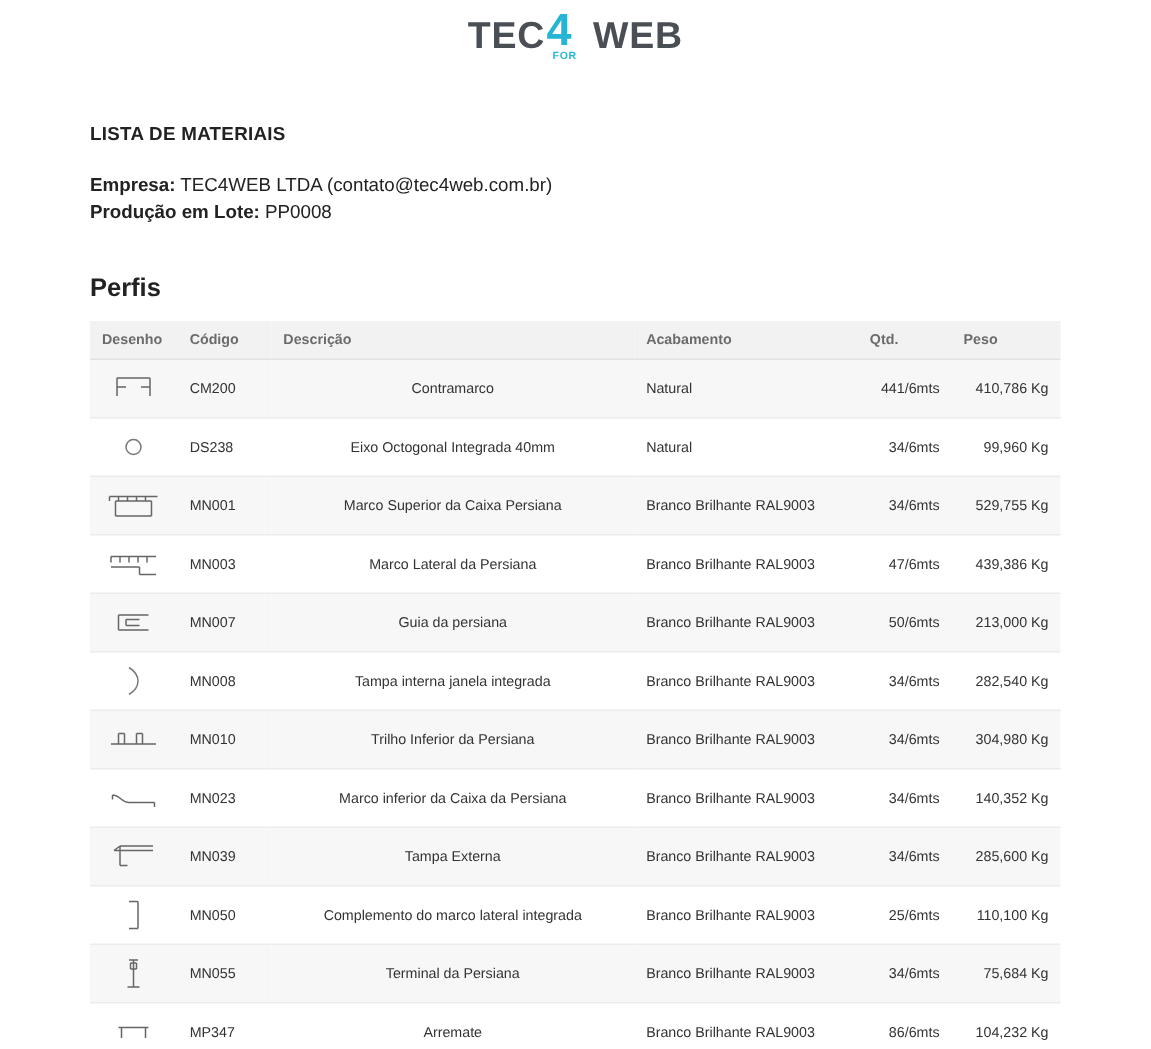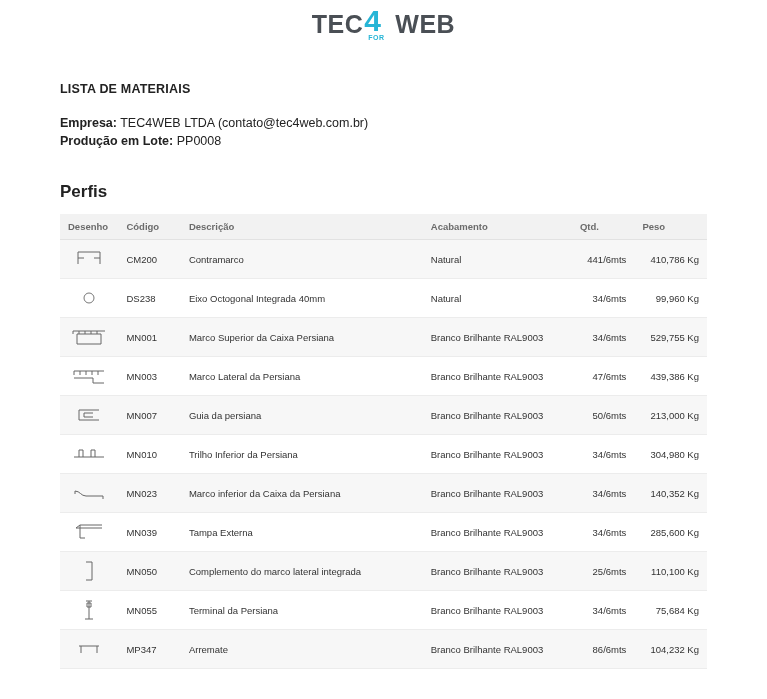--- a/index.html
+++ b/index.html
@@ -111,21 +111,21 @@
     border-bottom: 1px solid #ececec;
     font-size: 9.5px;
     color: #333;
   }
   table.materials tbody tr:nth-child(odd) td { background: #f7f7f7; }
   table.materials tbody tr:nth-child(even) td { background: #ffffff; }
   td.num { text-align: right; white-space: nowrap; }
 
   .col-desenho { width: 58px; }
   .col-codigo  { width: 62px; }
-  .col-desc    { width: 240px; }
+  .col-desc    { width: 240px; text-align: center; }
   .col-acab    { width: 148px; margin-left: 24px; }
   .col-qtd     { width: 62px; }
   .col-peso    { width: 72px; }
 
   .draw-cell {
     height: 26px;
     display: flex;
     align-items: center;
     justify-content: center;
   }
@@ -238,20 +238,34 @@
           </td>
           <td class="col-codigo">MN007</td>
           <td class="col-desc">Guia da persiana</td>
           <td class="col-acab">Branco Brilhante RAL9003</td>
           <td class="col-qtd num">50/6mts</td>
           <td class="col-peso num">213,000 Kg</td>
         </tr>
         <tr>
           <td class="col-desenho">
             <div class="draw-cell">
+              <svg width="22" height="24" viewBox="0 0 22 24">
+                <path d="M8 3 C16 8, 16 16, 8 21" stroke="#777" stroke-width="1" fill="none"></path>
+              </svg>
+            </div>
+          </td>
+          <td class="col-codigo">MN008</td>
+          <td class="col-desc">Tampa interna janela integrada</td>
+          <td class="col-acab">Branco Brilhante RAL9003</td>
+          <td class="col-qtd num">34/6mts</td>
+          <td class="col-peso num">282,540 Kg</td>
+        </tr>
+        <tr>
+          <td class="col-desenho">
+            <div class="draw-cell">
               <svg width="36" height="20" viewBox="0 0 36 20">
                 <path d="M3 13 H33 M8 13 V6 M12 13 V6 M8 6 H12 M20 13 V6 M24 13 V6 M20 6 H24" stroke="#666" stroke-width="1" fill="none"></path>
               </svg>
             </div>
           </td>
           <td class="col-codigo">MN010</td>
           <td class="col-desc">Trilho Inferior da Persiana</td>
           <td class="col-acab">Branco Brilhante RAL9003</td>
           <td class="col-qtd num">34/6mts</td>
           <td class="col-peso num">304,980 Kg</td>

